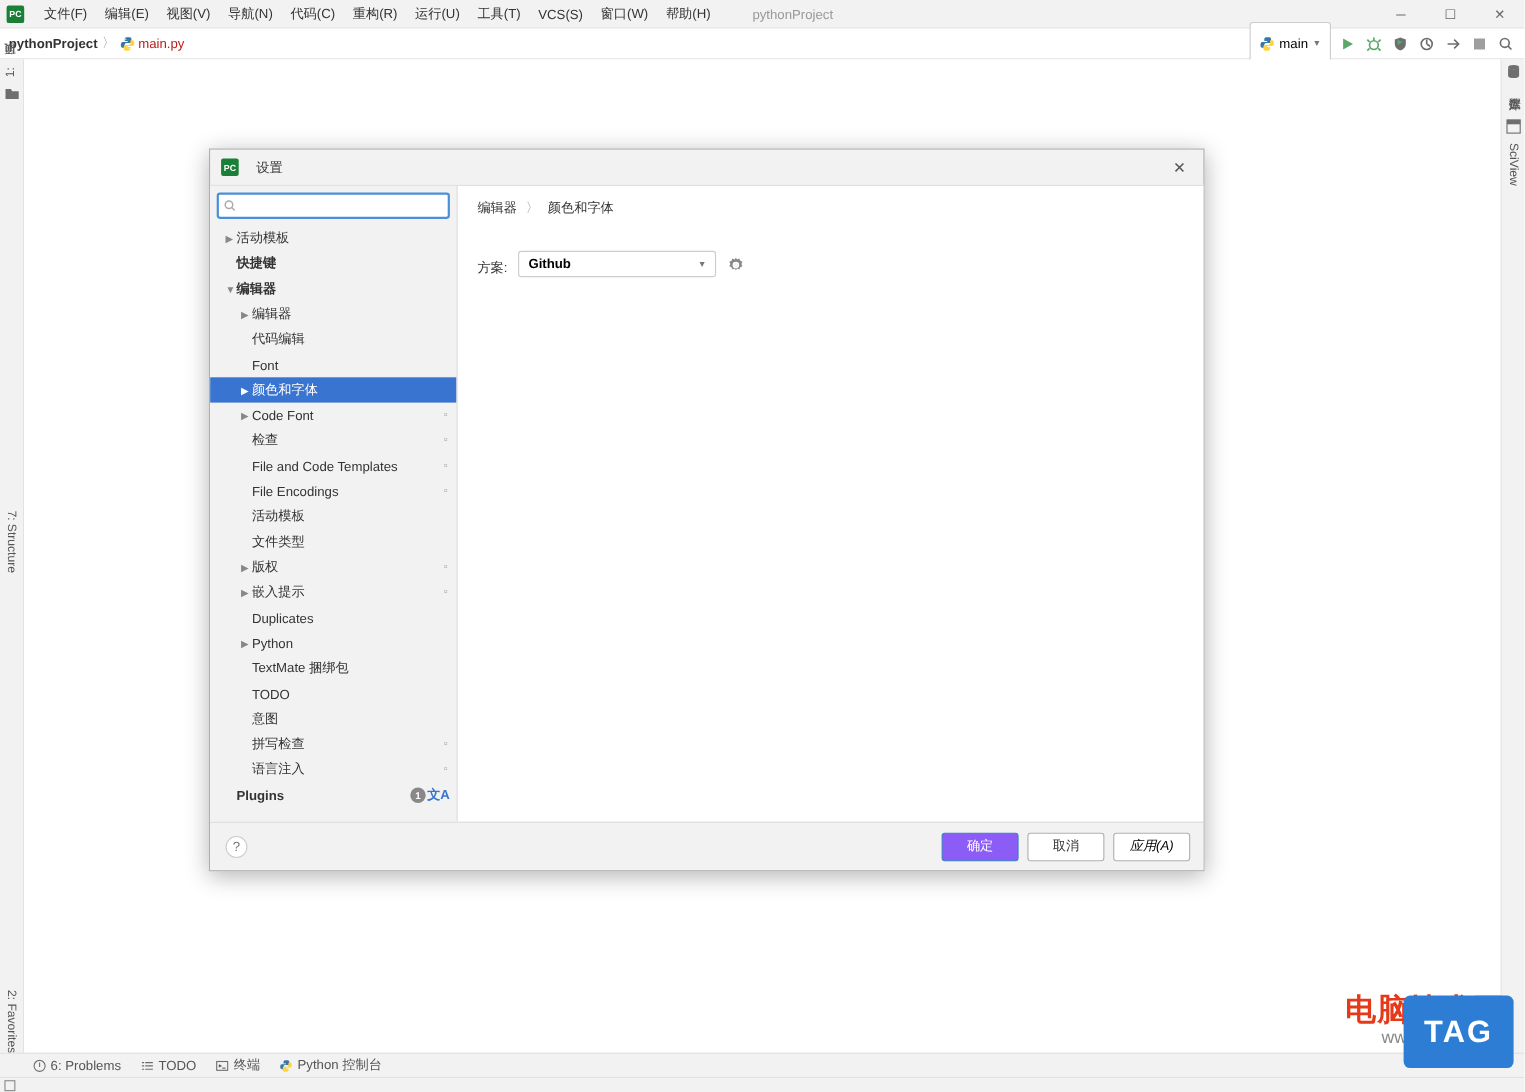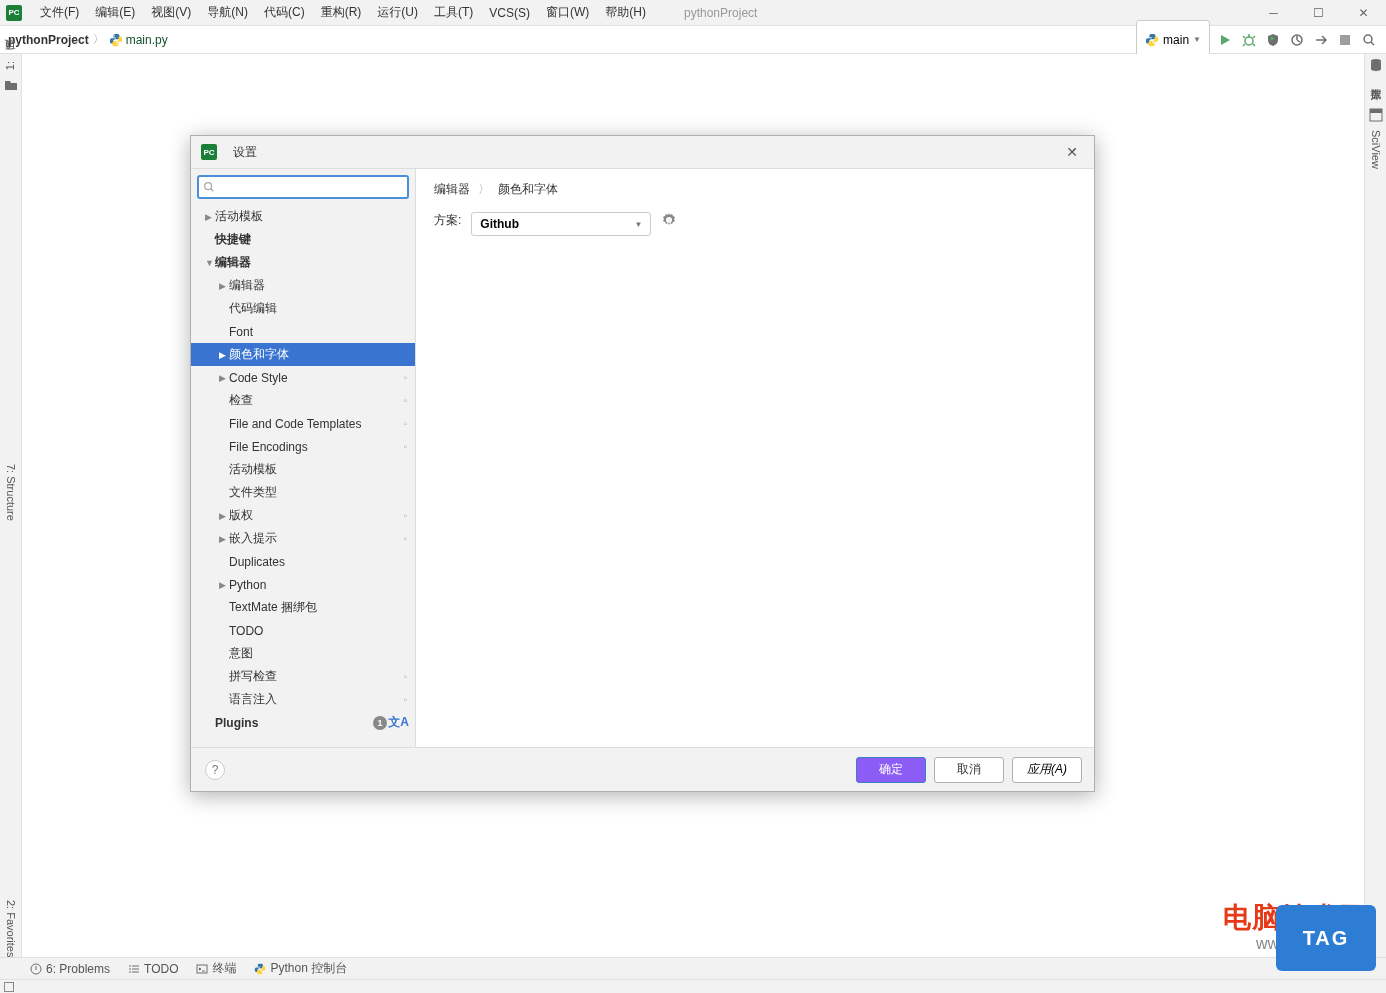--- a/index.html
+++ b/index.html
@@ -11,21 +11,21 @@
 .menu-item { padding: 3px 8px; color: #333; cursor: default; }
 .window-title { color: #999; margin-left: 30px; }
 .window-controls { position: absolute; right: 0; top: 0; height: 26px; display: flex; align-items: center; }
 .win-btn { width: 45px; height: 26px; display: flex; align-items: center; justify-content: center; color: #666; }
 
 
 .toolbar { height: 28px; background: #fff; border-bottom: 1px solid #e0e0e0; display: flex; align-items: center; padding: 0 8px; justify-content: space-between; }
 .breadcrumb { display: flex; align-items: center; gap: 4px; }
 .breadcrumb .proj { font-weight: bold; color: #333; }
 .breadcrumb .sep { color: #999; }
-.breadcrumb .file { color: #14532d; display: flex; align-items: center; gap: 3px; }
+.breadcrumb .file { color: #b91c1c; display: flex; align-items: center; gap: 3px; }
 .py-icon { width: 14px; height: 14px; display: inline-block; }
 .toolbar-right { display: flex; align-items: center; gap: 6px; }
 .run-config { border: 1px solid #ccc; border-radius: 3px; padding: 12px 8px; display: flex; align-items: center; gap: 4px; background: #fff; }
 .run-config .dd { color: #777; font-size: 8px; }
 .tb-icon { width: 18px; height: 18px; display: flex; align-items: center; justify-content: center; }
 
 
 .left-gutter { position: absolute; left: 0; top: 54px; width: 22px; bottom: 30px; background: #f2f2f2; border-right: 1px solid #e0e0e0; display: flex; flex-direction: column; align-items: center; padding-top: 4px; gap: 8px; }
 .right-gutter { position: absolute; right: 0; top: 54px; width: 22px; bottom: 30px; background: #f2f2f2; border-left: 1px solid #e0e0e0; display: flex; flex-direction: column; align-items: center; padding-top: 4px; gap: 8px; }
 .vertical-text { writing-mode: vertical-rl; transform: rotate(180deg); color: #555; font-size: 11px; cursor: default; }
@@ -61,37 +61,37 @@
 .tree-item.selected { background: #3874d0; color: #fff; }
 .tree-item.selected .arrow { color: #fff; }
 .tree-item.bold { font-weight: bold; }
 .tree-item .link-ind { position: absolute; right: 8px; color: #aaa; font-size: 10px; }
 .tree-item .badge { position: absolute; right: 28px; width: 14px; height: 14px; background: #888; color: #fff; border-radius: 50%; font-size: 9px; display: flex; align-items: center; justify-content: center; }
 .tree-item .lang-icon { position: absolute; right: 6px; color: #3874d0; font-size: 12px; font-weight: bold; text-align: right; }
 
 .dialog-main { flex: 1; padding: 12px 18px; }
 .main-crumb { display: flex; gap: 8px; color: #333; margin-bottom: 14px; }
 .main-crumb .sep { color: #999; }
-.scheme-row { display: flex; align-items: flex-start; gap: 10px; }
+.scheme-row { display: flex; align-items: flex-end; gap: 10px; }
 .scheme-label { color: #333; }
-.scheme-select { border: 1px solid #ccc; border-radius: 3px; padding: 4px 8px; min-width: 180px; display: flex; justify-content: space-between; align-items: center; background: #fff; }
+.scheme-select { border: 1px solid #ccc; border-radius: 3px; padding: 4px 8px; min-width: 180px; display: flex; justify-content: space-between; align-items: center; background: #fff; margin-top: 16px; }
 .scheme-select .dd { color: #777; font-size: 8px; }
 .gear-btn { color: #888; }
 
 .dialog-footer { height: 44px; border-top: 1px solid #ddd; display: flex; align-items: center; justify-content: flex-end; padding: 0 12px; gap: 8px; background:#f2f2f2; }
 .help-btn { position: absolute; left: 14px; width: 20px; height: 20px; border: 1px solid #ccc; border-radius: 50%; display: flex; align-items: center; justify-content: center; color: #777; background: #fff; }
 .btn { min-width: 70px; height: 26px; border: 1px solid #b0b0b0; border-radius: 3px; background: #fff; display: flex; align-items: center; justify-content: center; color: #333; padding: 0 12px; }
 .btn.primary { background: #8b5cf6; border-color: #3b7fc4; color: #fff; }
 .btn.disabled { color: #000000; font-style: italic; }
 
 
 .watermark { position: absolute; right: 18px; bottom: 40px; text-align: right; pointer-events: none; }
 .watermark .line1 { color: #e63919; font-size: 28px; font-weight: bold; letter-spacing: 1px; }
 .watermark .line2 { color: #888; font-size: 16px; margin-top: -2px; }
-.tag-badge { position: absolute; right: 10px; bottom: 22px; width: 100px; height: 66px; background: #2d7dd4; border-radius: 6px; display: flex; align-items: center; justify-content: center; color: #fff; font-size: 20px; font-weight: bold; letter-spacing: 2px; }
+.tag-badge { position: absolute; right: 10px; bottom: 22px; width: 100px; height: 66px; background: #2d7dd4; border-radius: 6px; display: flex; align-items: center; justify-content: center; color: #fff; font-size: 28px; font-weight: bold; letter-spacing: 2px; }
 </style>
 </head>
 <body>
 
 <div class="menubar">
   <div class="app-icon">PC</div>
   <span class="menu-item">文件(F)</span>
   <span class="menu-item">编辑(E)</span>
   <span class="menu-item">视图(V)</span>
   <span class="menu-item">导航(N)</span>
@@ -272,21 +272,21 @@
         <div class="tree-item lvl1">
             <span class="arrow"></span>
             <span>Font</span>
           </div>
         <div class="tree-item lvl1 selected">
             <span class="arrow">▶</span>
             <span>颜色和字体</span>
           </div>
         <div class="tree-item lvl1">
             <span class="arrow">▶</span>
-            <span>Code Style</span>
+            <span>Code Font</span>
             <span class="link-ind">▫</span>
           </div>
         <div class="tree-item lvl1">
             <span class="arrow"></span>
             <span>检查</span>
             <span class="link-ind">▫</span>
           </div>
         <div class="tree-item lvl1">
             <span class="arrow"></span>
             <span>File and Code Templates</span>

